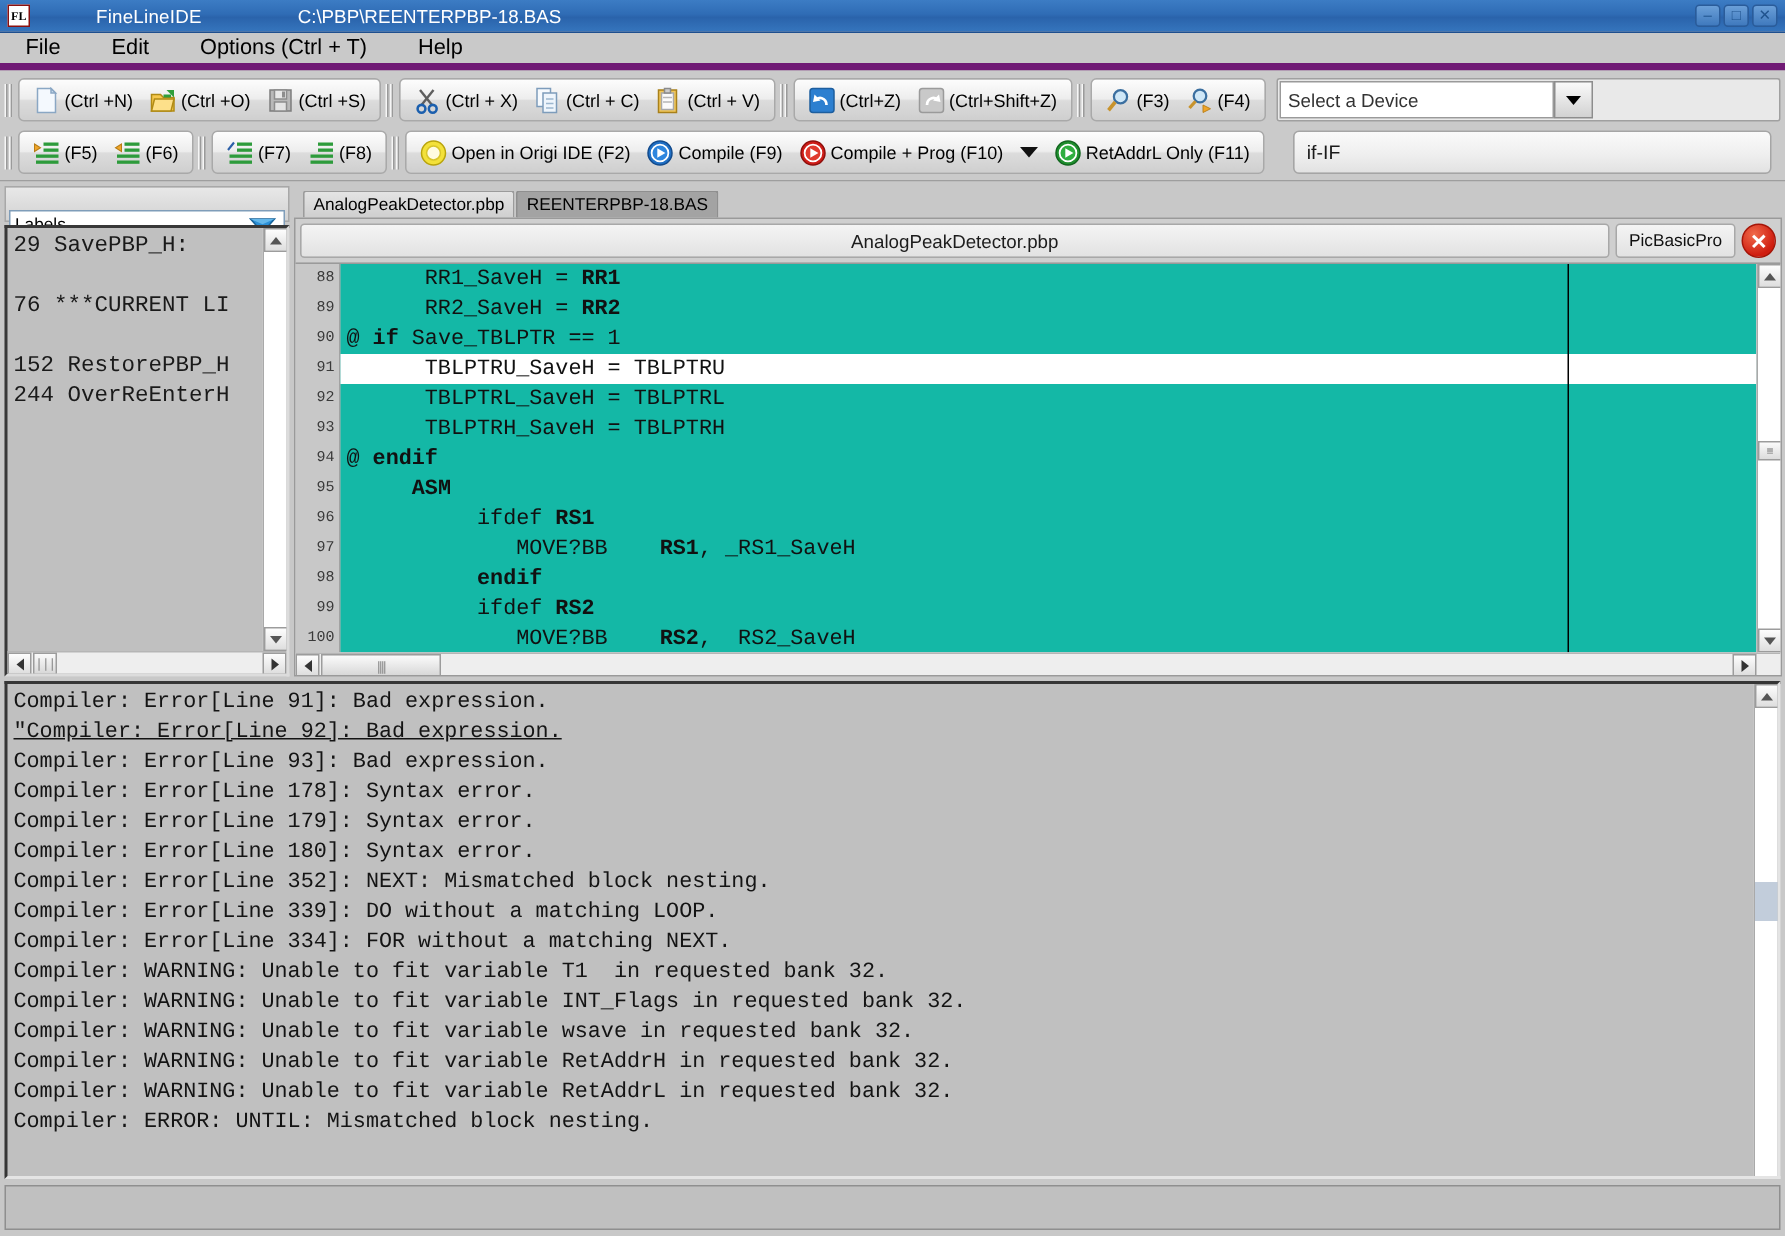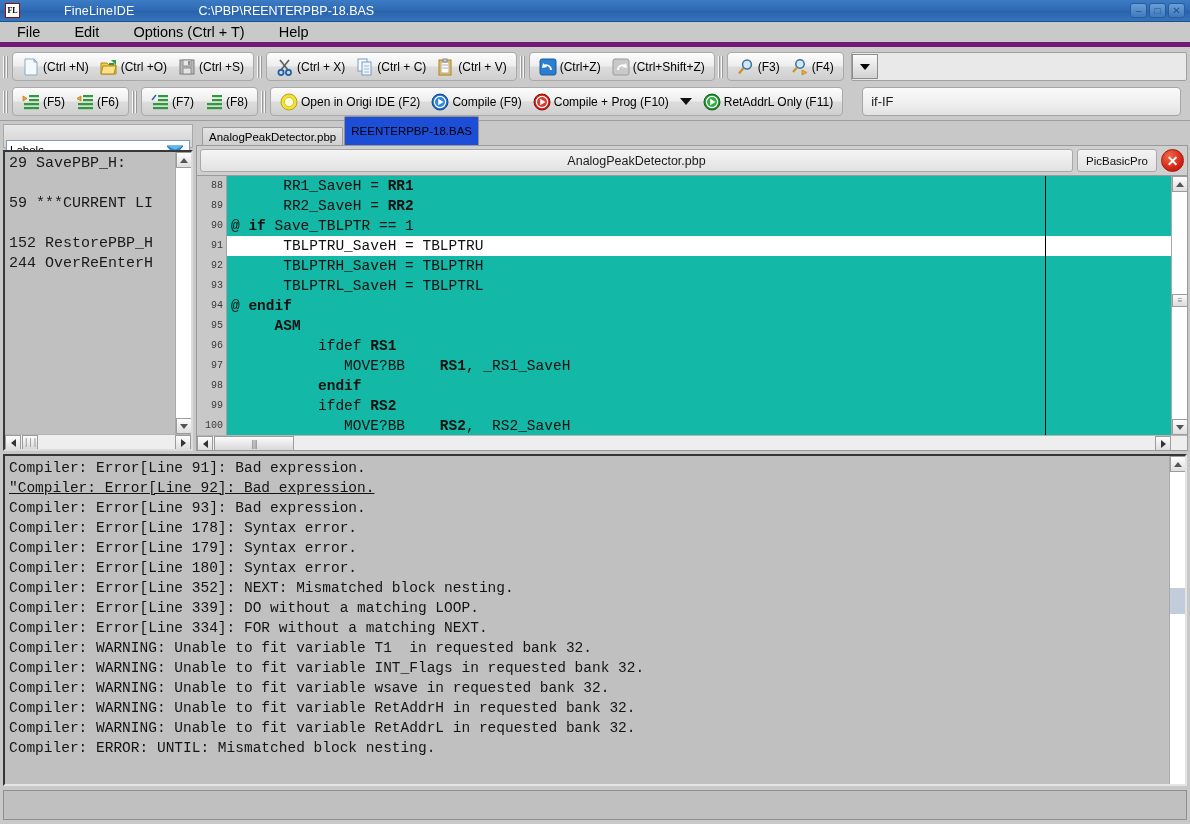--- a/index.html
+++ b/index.html
@@ -133,21 +133,21 @@
   .hthumb .bars { font-size:9px; color:#8a8a8a; letter-spacing:-1px; }
 
   
   .editor-panel { flex:1 1 auto; display:flex; flex-direction:column; min-width:0; }
   .tabstrip { height:21px; display:flex; align-items:flex-end; padding-left:6px;
               background:#c8c8c8; }
   .tab { height:18px; padding:0 6px; font-size:11.5px; color:#000;
          background:linear-gradient(to bottom,#e4e4e4,#cfcfcf);
          border:1px solid #9b9b9b; border-bottom:none; margin-right:1px;
          display:flex; align-items:center; border-radius:2px 2px 0 0; }
-  .tab.active { height:29px; background:#1d4ed8; border-color:#8f8f8f;
+  .tab.active { height:18px; background:#a3a3a3; border-color:#8f8f8f;
                 font-size:11.5px; z-index:2; }
   .editor-box { flex:1 1 auto; display:flex; flex-direction:column;
                 background:#cfcfcf; border:1px solid #9a9a9a; position:relative; }
   .file-head { height:29px; display:flex; align-items:center; gap:4px; padding:3px 3px; }
   .file-name {
     flex:1 1 auto; height:23px;
     background:linear-gradient(to bottom,#f4f4f4,#e2e2e2);
     border:1px solid #a8a8a8; border-radius:3px;
     display:flex; align-items:center; justify-content:center;
     font-size:12.5px; color:#1c1c1c;
@@ -334,20 +334,21 @@
           <svg class="ico" viewBox="0 0 18 18">
             <circle cx="9" cy="6" r="4.2" fill="#cfe7f7" stroke="#3b6fa0" stroke-width="1.5"></circle>
             <line x1="6" y1="9.5" x2="2" y2="14" stroke="#c8932c" stroke-width="2.2"></line>
             <polygon points="11,12 16,14.5 11,17" fill="#f0a52a" stroke="#b87d14" stroke-width=".6"></polygon>
           </svg>
           <span class="lbl">(F4)</span>
         </div>
       </div>
 
       <div class="dev-wrap">
+        <div class="dev-input" title="Select a Device">Select a Device</div>
         <div class="dev-arrow"></div>
         <div class="dev-rest"></div>
       </div>
     </div>
 
     <div class="tb-row">
       <div class="grip">
           <i></i>
           <i></i>
         </div>
@@ -455,21 +456,21 @@
           <svg width="22" height="14" viewBox="0 0 22 14">
             <polygon points="3,3 19,3 11,12" fill="#2b8fd6" stroke="#18649b"></polygon>
             <polygon points="3,3 19,3 11,6.5" fill="#63b7ea"></polygon>
           </svg>
         </div>
       </div>
       <div class="labels-list">
         <div class="ll-items">
           <div class="ll-row">29 SavePBP_H:</div>
           <div class="ll-row"></div>
-          <div class="ll-row">59 ***CURRENT LI</div>
+          <div class="ll-row">76 ***CURRENT LI</div>
           <div class="ll-row"></div>
           <div class="ll-row">152 RestorePBP_H</div>
           <div class="ll-row">244 OverReEnterH</div>
         </div>
         <div class="vsb">
           <div class="sb-btn up">
               <div class="tri-u"></div>
             </div>
           <div class="sb-btn dn">
               <div class="tri-d"></div>
@@ -519,22 +520,22 @@
                 <div class="gl">98</div>
                 <div class="gl">99</div>
                 <div class="gl">100</div>
               </div>
               <div class="codelines" id="codelines">
                 <div class="margin-line"></div>
               <div class="cl"><span>      RR1_SaveH = </span><b>RR1</b></div>
                   <div class="cl"><span>      RR2_SaveH = </span><b>RR2</b></div>
                   <div class="cl"><span>@ </span><b>if</b><span> Save_TBLPTR == 1</span></div>
                   <div class="cl hl"><span>      TBLPTRU_SaveH = TBLPTRU</span></div>
+                  <div class="cl"><span>      TBLPTRL_SaveH = TBLPTRL</span></div>
                   <div class="cl"><span>      TBLPTRH_SaveH = TBLPTRH</span></div>
-                  <div class="cl"><span>      TBLPTRL_SaveH = TBLPTRL</span></div>
                   <div class="cl"><span>@ </span><b>endif</b></div>
                   <div class="cl"><span>     </span><b>ASM</b></div>
                   <div class="cl"><span>          ifdef </span><b>RS1</b></div>
                   <div class="cl"><span>             MOVE?BB    </span><b>RS1</b><span>, _RS1_SaveH</span></div>
                   <div class="cl"><span>          </span><b>endif</b></div>
                   <div class="cl"><span>          ifdef </span><b>RS2</b></div>
                   <div class="cl"><span>             MOVE?BB    </span><b>RS2</b><span>,  RS2_SaveH</span></div>
                 </div>
             </div>
           </div>

